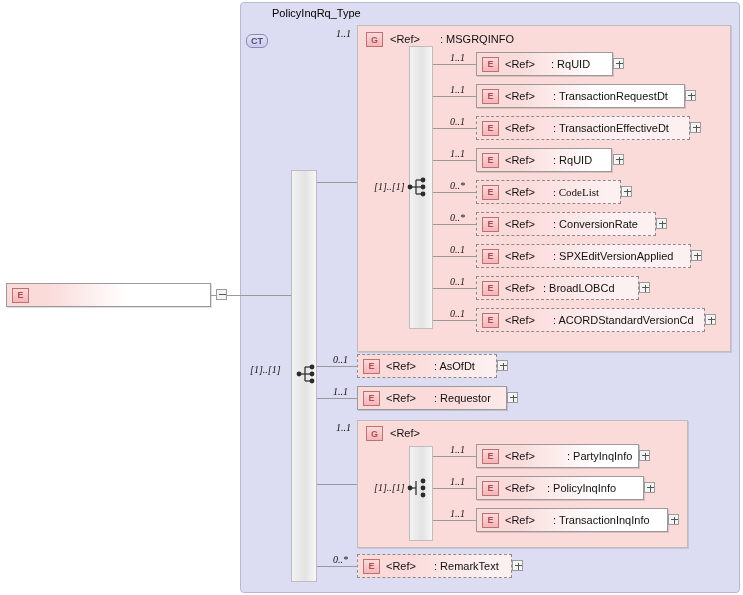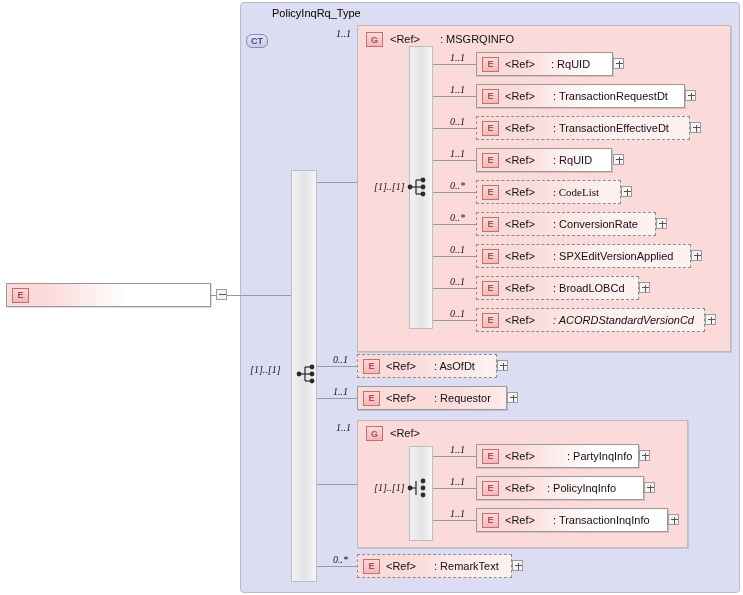--- a/index.html
+++ b/index.html
@@ -239,30 +239,30 @@
     <span class="reflbl">&lt;Ref&gt;</span>
     <span class="namelbl" style="margin-left:14px;">: SPXEditVersionApplied</span>
   </div>
   <div class="pm plus" style="left:691px;top:250px;"></div>
 
   <div class="hline" style="left:433px;top:288px;width:43px;"></div>
   <div class="card" style="left:450px;top:276px;">0..1</div>
   <div class="ebox dashed" style="left:476px;top:276px;width:163px;height:24px;">
     <span class="badge">E</span>
     <span class="reflbl">&lt;Ref&gt;</span>
-    <span class="namelbl" style="margin-left:14px;">: BroadLOBCd</span>
+    <span class="namelbl" style="margin-left:4px;">: BroadLOBCd</span>
   </div>
   <div class="pm plus" style="left:639px;top:282px;"></div>
 
   <div class="hline" style="left:433px;top:320px;width:43px;"></div>
   <div class="card" style="left:450px;top:308px;">0..1</div>
   <div class="ebox dashed" style="left:476px;top:308px;width:229px;height:24px;">
     <span class="badge">E</span>
     <span class="reflbl">&lt;Ref&gt;</span>
-    <span class="namelbl" style="margin-left:14px;font-style:italic;">: ACORDStandardVersionCd</span>
+    <span class="namelbl" style="margin-left:14px;">: ACORDStandardVersionCd</span>
   </div>
   <div class="pm plus" style="left:705px;top:314px;"></div>
 
   <div class="hline" style="left:317px;top:366px;width:40px;"></div>
   <div class="card" style="left:333px;top:354px;">0..1</div>
   <div class="ebox dashed" style="left:357px;top:354px;width:140px;height:24px;">
     <span class="badge">E</span>
     <span class="reflbl">&lt;Ref&gt;</span>
     <span class="namelbl" style="margin-left:14px;">: AsOfDt</span>
   </div>

